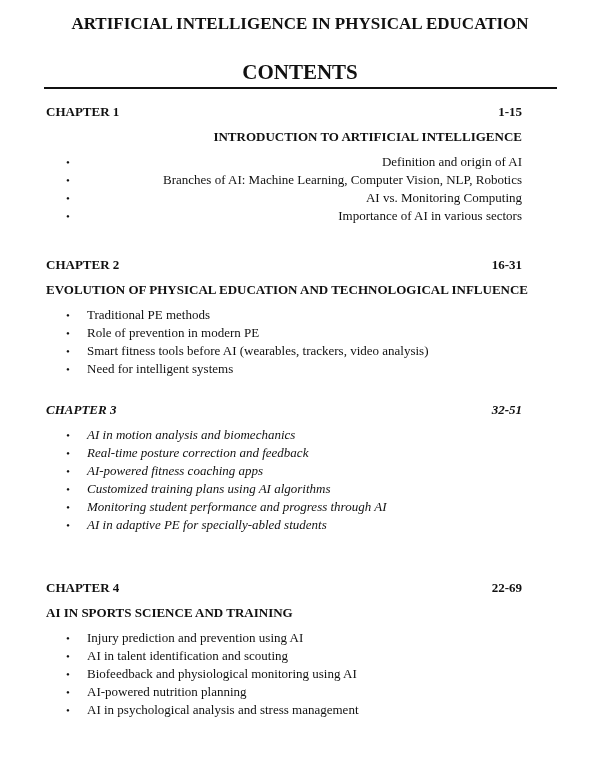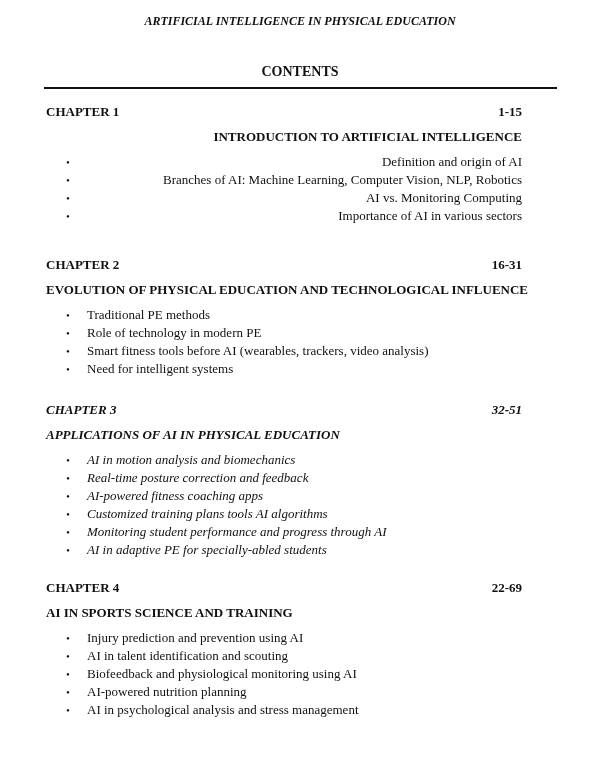--- a/index.html
+++ b/index.html
@@ -14,32 +14,31 @@
       overflow: hidden;
       font-family: "Liberation Serif", "DejaVu Serif", serif;
       color: #111111;
     }
     .book-title {
       position: absolute;
       top: 14px;
       left: 0;
       width: 600px;
       text-align: center;
-      font-size: 12px;
+      font-size: 17px;
       font-weight: bold;
       letter-spacing: 0px;
-      font-style: italic;
     }
     .contents-title {
       position: absolute;
       top: 60px;
       left: 0;
       width: 600px;
       text-align: center;
-      font-size: 14px;
+      font-size: 21px;
       font-weight: bold;
       line-height: 24px;
     }
     .rule {
       position: absolute;
       top: 87px;
       left: 44px;
       width: 513px;
       height: 2px;
       background: #111111;
@@ -106,37 +105,36 @@
 </div>
 
 <div class="chapter" style="top:257px;">
   <div class="chapter-head">
     <span>CHAPTER 2</span>
     <span>16-31</span>
   </div>
   <div class="chapter-title">EVOLUTION OF PHYSICAL EDUCATION AND TECHNOLOGICAL INFLUENCE</div>
   <ul class="items">
     <li><span class="bullet">•</span><span>Traditional PE methods</span></li>
-    <li><span class="bullet">•</span><span>Role of technology in modern PE</span></li>
+    <li><span class="bullet">•</span><span>Role of prevention in modern PE</span></li>
     <li><span class="bullet">•</span><span>Smart fitness tools before AI (wearables, trackers, video analysis)</span></li>
     <li><span class="bullet">•</span><span>Need for intelligent systems</span></li>
   </ul>
 </div>
 
 <div class="chapter" style="top:402px;font-style:italic;">
   <div class="chapter-head">
     <span>CHAPTER 3</span>
     <span>32-51</span>
   </div>
-  <div class="chapter-title">APPLICATIONS OF AI IN PHYSICAL EDUCATION</div>
   <ul class="items">
     <li><span class="bullet">•</span><span>AI in motion analysis and biomechanics</span></li>
     <li><span class="bullet">•</span><span>Real-time posture correction and feedback</span></li>
     <li><span class="bullet">•</span><span>AI-powered fitness coaching apps</span></li>
-    <li><span class="bullet">•</span><span>Customized training plans tools AI algorithms</span></li>
+    <li><span class="bullet">•</span><span>Customized training plans using AI algorithms</span></li>
     <li><span class="bullet">•</span><span>Monitoring student performance and progress through AI</span></li>
     <li><span class="bullet">•</span><span>AI in adaptive PE for specially-abled students</span></li>
   </ul>
 </div>
 
 <div class="chapter" style="top:580px;">
   <div class="chapter-head">
     <span>CHAPTER 4</span>
     <span>22-69</span>
   </div>

